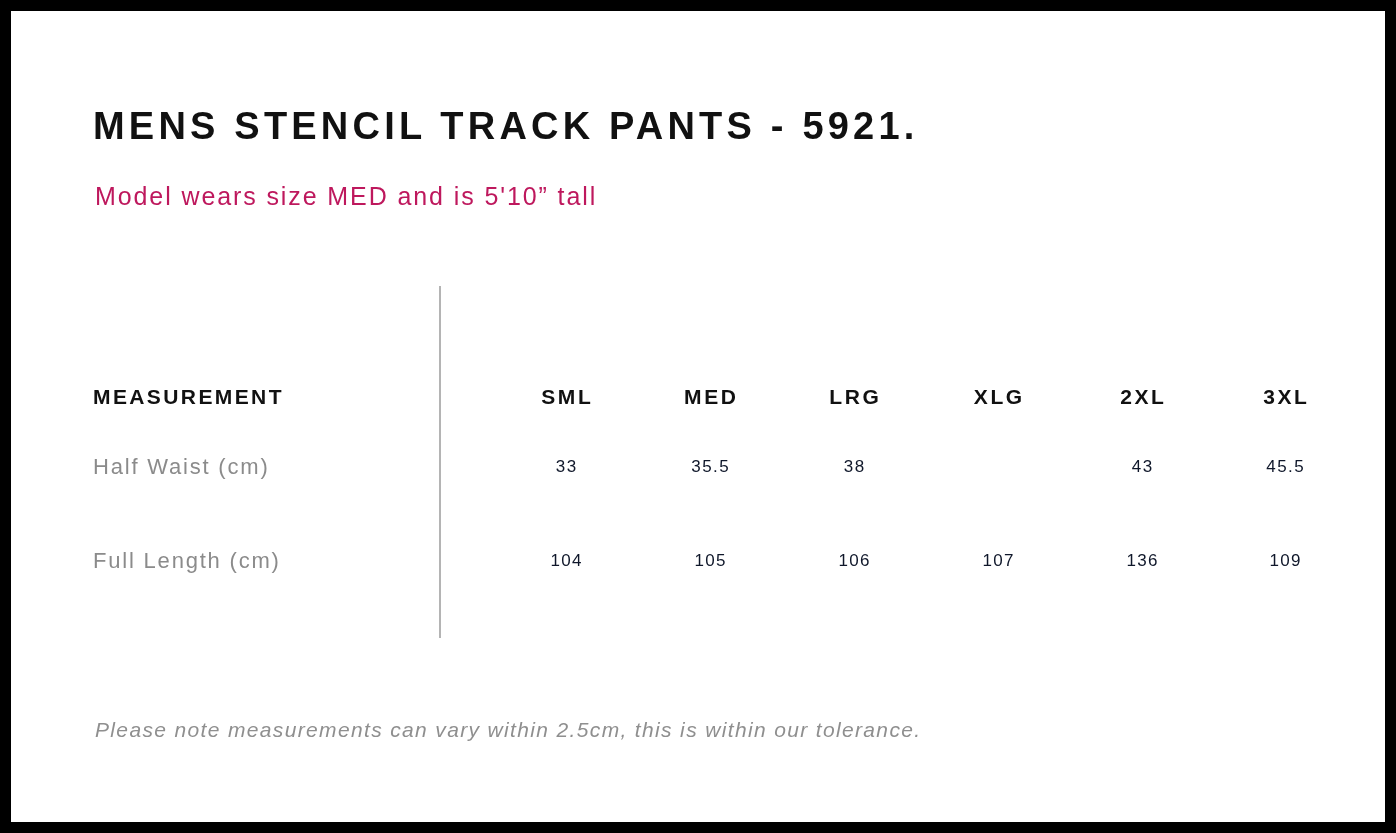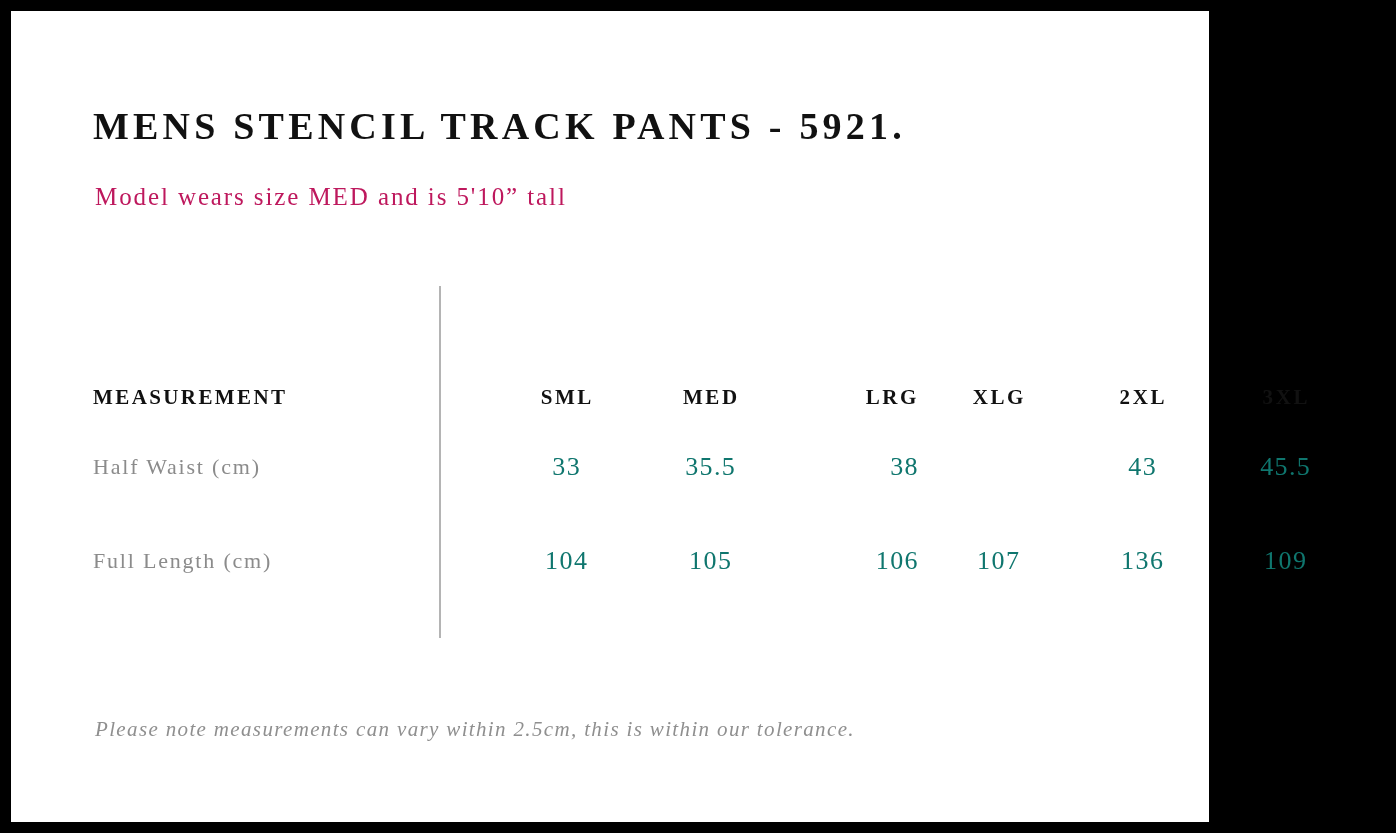--- a/index.html
+++ b/index.html
@@ -11,25 +11,24 @@
     height: 833px;
     background: #000000;
     font-family: "Liberation Sans", sans-serif;
     overflow: hidden;
   }
 
   .size-chart-card {
     position: absolute;
     left: 11px;
     top: 11px;
-    width: 1198px;
+    width: 1374px;
     height: 811px;
     background: #ffffff;
     box-sizing: border-box;
-    font-family: Liberation Serif, serif;
   }
 
   .chart-inner {
     position: relative;
     width: 100%;
     height: 100%;
   }
 
   
   .page-title {
@@ -115,30 +114,30 @@
     white-space: nowrap;
   }
   .row-header .cell {
     font-size: 21px;
     font-weight: bold;
     color: #111111;
     letter-spacing: 2.6px;
     text-indent: 2.6px;
   }
   .table-row:not(.row-header) .cell {
-    font-size: 26px;
-    font-weight: normal;
-    color: #0f766e;
+    font-size: 17px;
+    font-weight: normal;
+    color: #0f172a;
     letter-spacing: 1.4px;
     text-indent: 1.4px;
   }
 
   .c0 { left: 490px; }
   .c1 { left: 634px; text-align: center; }
-  .c2 { left: 778px; text-align: right; }
+  .c2 { left: 778px; }
   .c3 { left: 922px; }
   .c4 { left: 1066px; }
   .c5 { left: 1209px; }
 
   
   .footnote {
     position: absolute;
     left: 84px;
     top: 708px;
     font-size: 21px;

